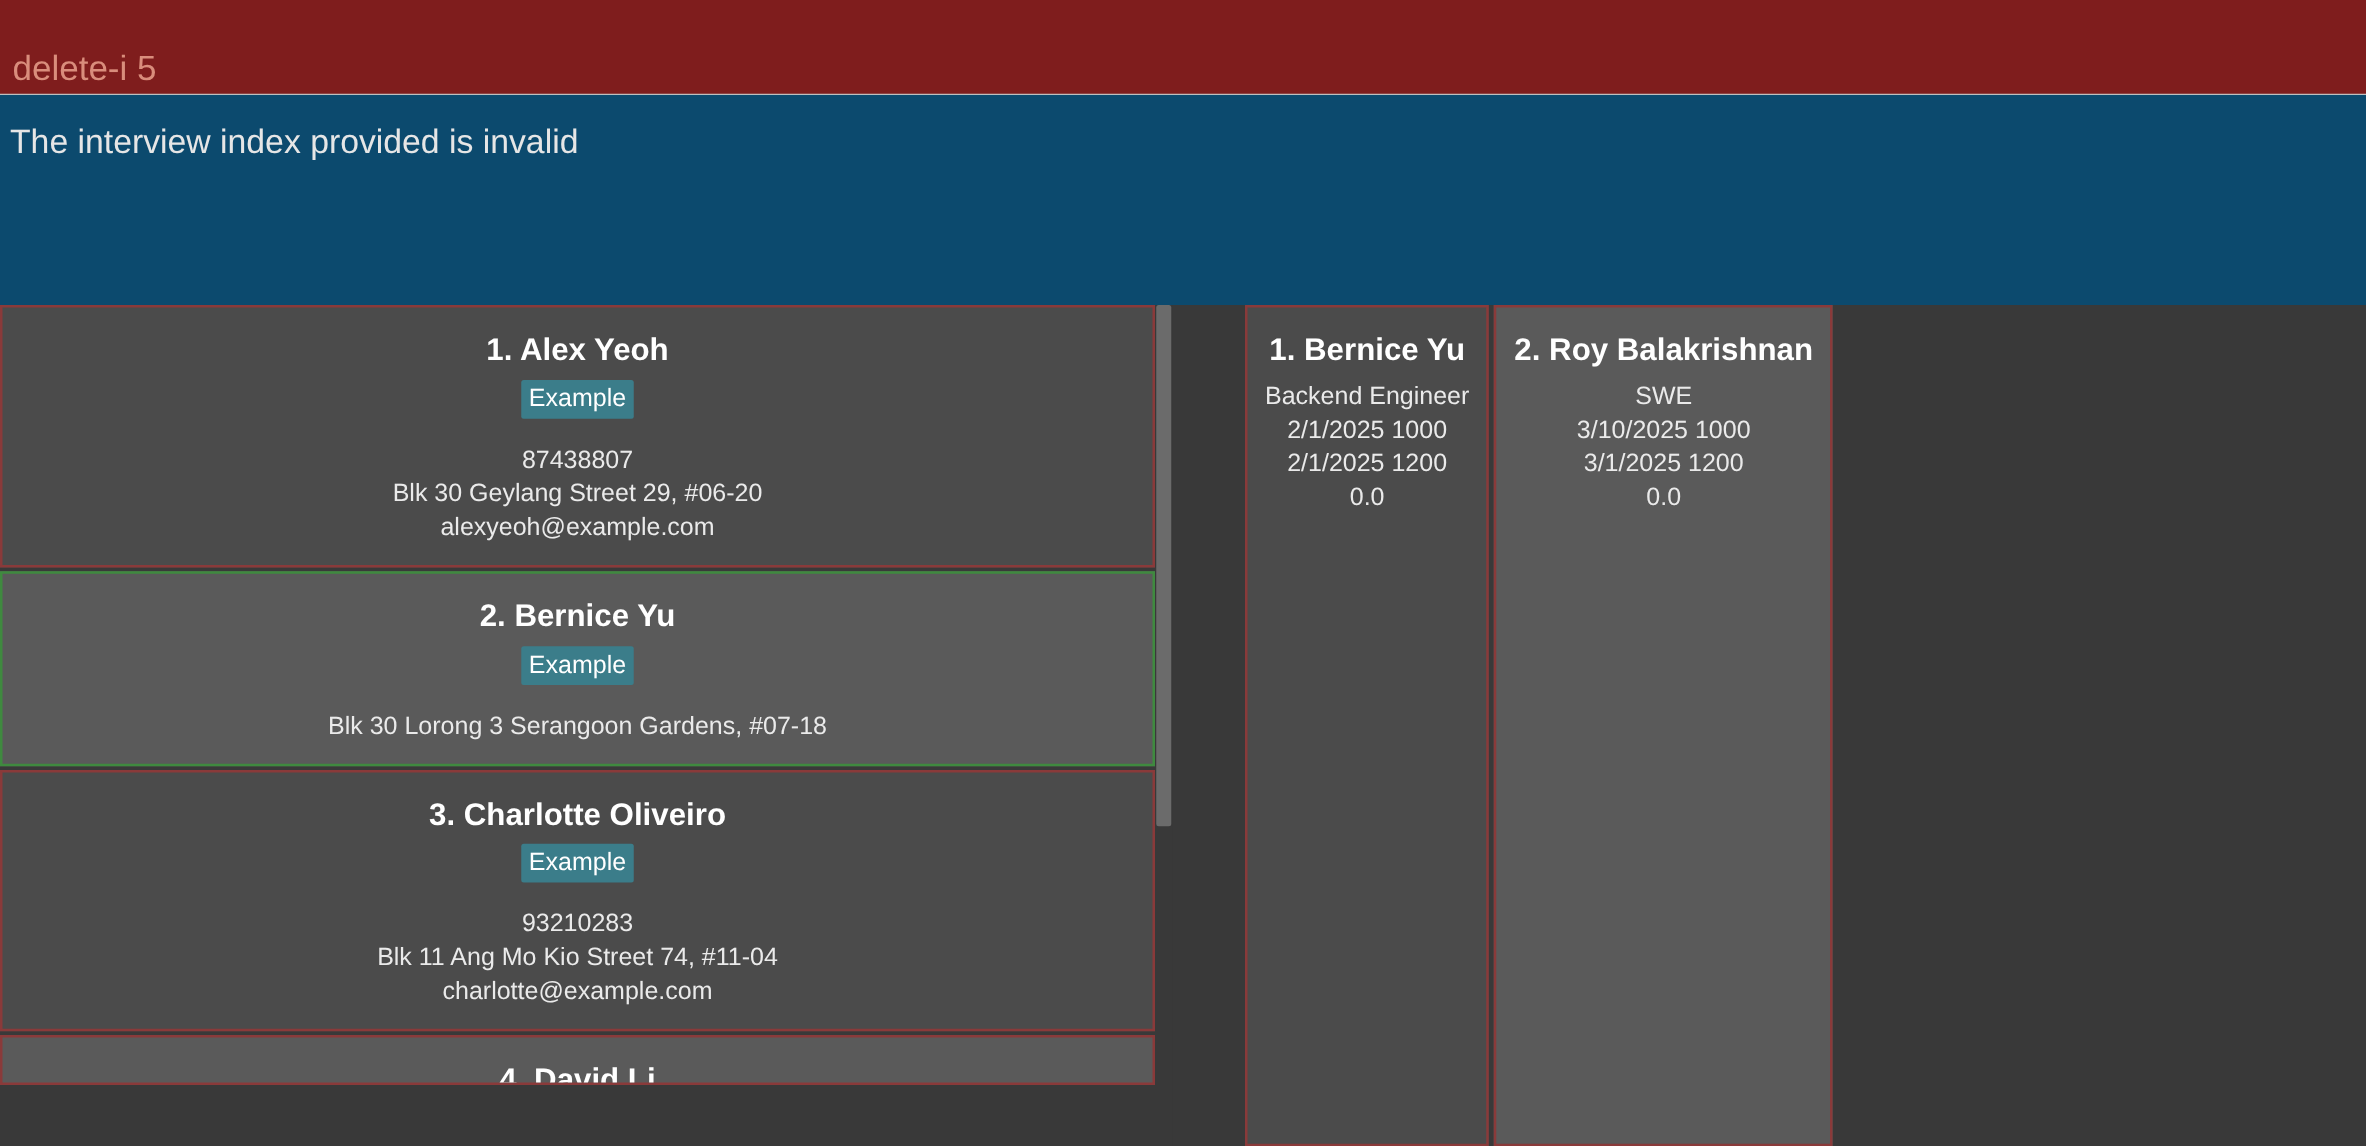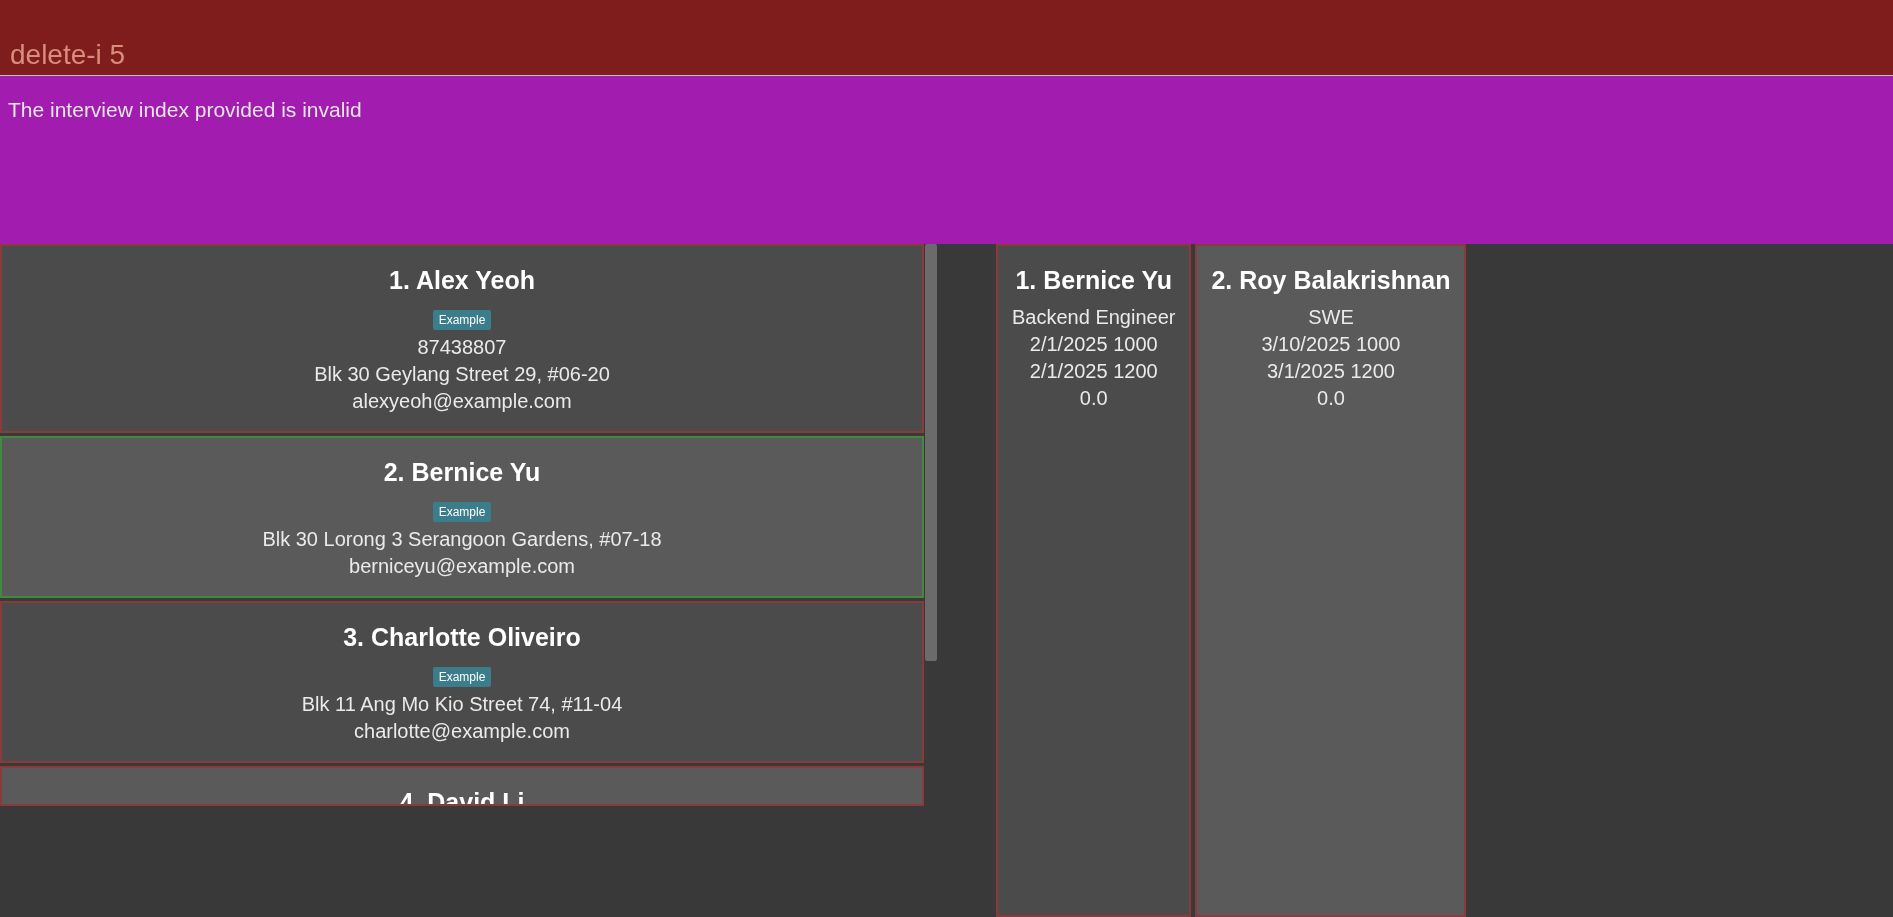--- a/index.html
+++ b/index.html
@@ -31,23 +31,23 @@
     border: none;
     outline: none;
     color: #d98d7c;
     font-size: 28px;
     font-family: inherit;
     padding: 4px 0;
   }
   .result-area {
     height: 168px;
     padding: 22px 8px 0 8px;
-    background: #a21caf;
+    background: #0c4a6e;
     color: #e6e6e6;
-    font-size: 21px;
+    font-size: 27px;
     font-weight: 300;
   }
   .lists-area {
     flex: 1 1 auto;
     display: flex;
     flex-direction: row;
     gap: 58px;
     padding: 0 0 0 0;
     overflow: hidden;
     text-align: center;
@@ -97,24 +97,24 @@
   .card.border-green { border-color: #3f8a3f; }
   .card .title {
     font-size: 25px;
     font-weight: 600;
     margin-bottom: 6px;
   }
   .tag {
     display: inline-block;
     background: #3b7d8a;
     color: #ffffff;
-    font-size: 12px;
+    font-size: 20px;
     padding: 2px 6px;
     border-radius: 2px;
-    margin-bottom: 4px;
+    margin-bottom: 20px;
   }
   .line {
     font-size: 20px;
     font-weight: 300;
     color: #eaeaea;
   }
   .partial { overflow: hidden; }
 </style>
 </head>
 <body>
@@ -127,22 +127,22 @@
 
   <div class="result-area">
     <span>The interview index provided is invalid</span>
   </div>
 
   <div class="lists-area">
 
     <div class="left-panel">
       <div class="person-list" id="person-list">
           <div class="card border-red alt-dark"><div class="title"><span>1.</span><span>  Alex Yeoh</span></div><span class="tag">Example</span><div class="line">87438807</div><div class="line">Blk 30 Geylang Street 29, #06-20</div><div class="line">alexyeoh@example.com</div></div>
-          <div class="card border-green alt-light"><div class="title"><span>2.</span><span>  Bernice Yu</span></div><span class="tag">Example</span><div class="line">Blk 30 Lorong 3 Serangoon Gardens, #07-18</div><div class="line">berniceyu@example.com</div></div>
-          <div class="card border-red alt-dark"><div class="title"><span>3.</span><span>  Charlotte Oliveiro</span></div><span class="tag">Example</span><div class="line">Blk 11 Ang Mo Kio Street 74, #11-04</div><div class="line">charlotte@example.com</div></div>
+          <div class="card border-green alt-light"><div class="title"><span>2.</span><span>  Bernice Yu</span></div><span class="tag">Example</span><div class="line">Blk 30 Lorong 3 Serangoon Gardens, #07-18</div></div>
+          <div class="card border-red alt-dark"><div class="title"><span>3.</span><span>  Charlotte Oliveiro</span></div><span class="tag">Example</span><div class="line">93210283</div><div class="line">Blk 11 Ang Mo Kio Street 74, #11-04</div><div class="line">charlotte@example.com</div></div>
           <div class="card border-red alt-light partial" style="height: 40px;">
             <div class="title"><span>4.</span><span>  David Li</span></div>
           </div>
         </div>
       <div class="scrollbar-track">
         <div class="scrollbar-thumb"></div>
       </div>
     </div>
 
     <div class="right-panel" id="interview-list">

